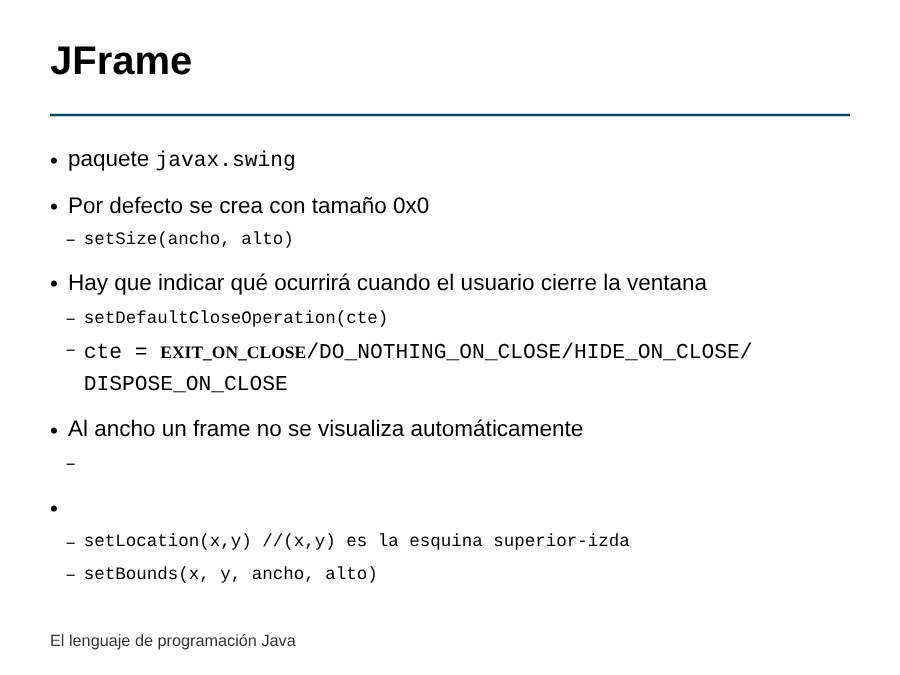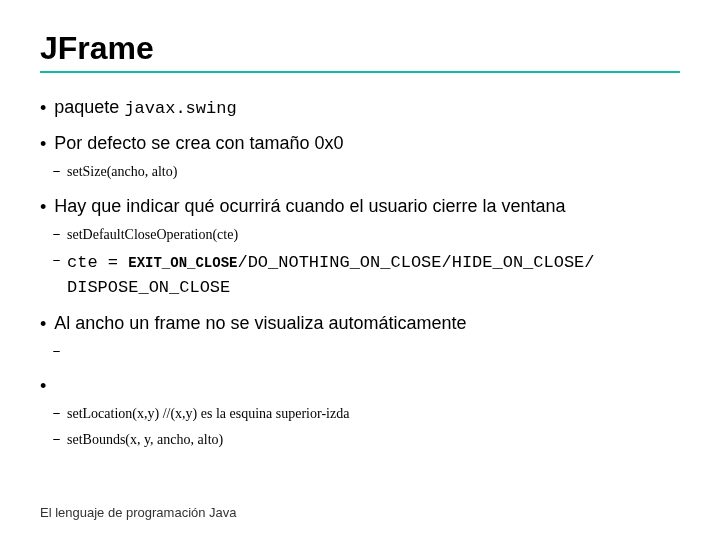--- a/index.html
+++ b/index.html
@@ -22,22 +22,22 @@
       padding: 30px 40px 20px 40px;
       display: flex;
       flex-direction: column;
     }
 
     .slide-title {
       font-size: 32px;
       font-weight: bold;
       color: #000000;
       margin-bottom: 8px;
-      padding-bottom: 4px;
-      border-bottom: 2px solid #14b8a6;
+      padding-bottom: 24px;
+      border-bottom: 2px solid #0c4a6e;
     }
 
     .content-area {
       flex: 1;
       padding-top: 14px;
       display: flex;
       flex-direction: column;
       gap: 10px;
     }
 
@@ -77,35 +77,35 @@
 
     .sub-dash {
       font-size: 15px;
       line-height: 1.5;
       flex-shrink: 0;
       font-family: 'Courier New', Courier, monospace;
       color: #000000;
     }
 
     .sub-text {
-      font-family: Liberation Serif, serif;
+      font-family: Liberation Mono, monospace;
       font-size: 14px;
       line-height: 1.5;
       color: #000000;
     }
 
     .sub-text-mixed {
       font-size: 14px;
       line-height: 1.5;
       color: #000000;
     }
 
     .highlight-bold {
       font-weight: bold;
-      font-family: Liberation Mono, monospace;
+      font-family: Liberation Serif, serif;
       font-size: 14px;
     }
 
     .footer {
       text-align: left;
       font-size: 13px;
       color: #333333;
       padding-top: 10px;
       border-top: none;
       margin-top: auto;

